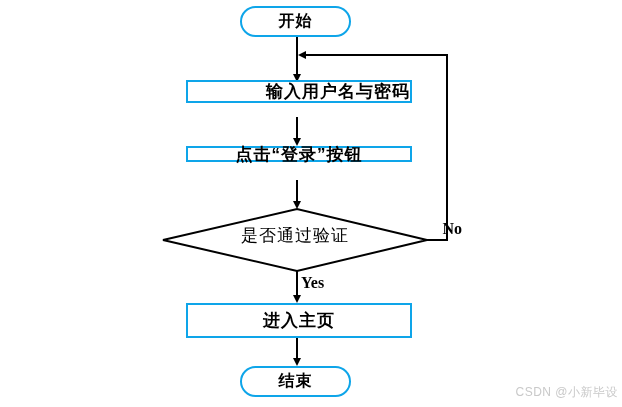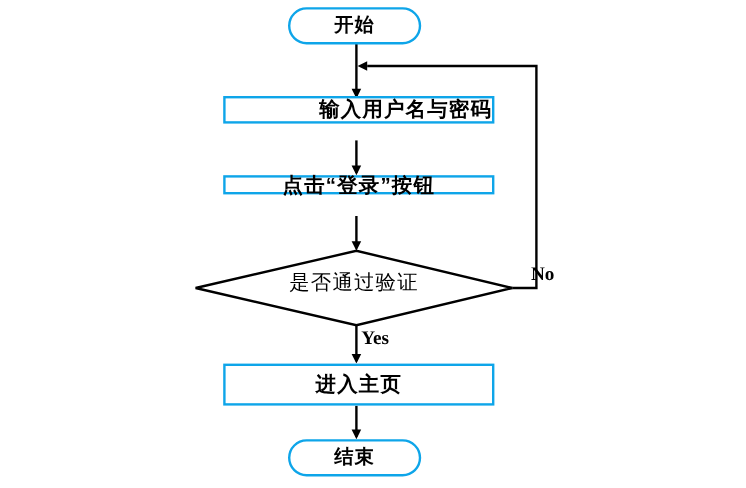--- a/index.html
+++ b/index.html
@@ -134,14 +134,15 @@
   <div class="edge-label" id="label-no">No</div>
 
   <div class="node terminator" id="node-end">
     <span>结束</span>
   </div>
 
   <div class="node process" id="node-home">
     <span>进入主页</span>
   </div>
 
+  <div class="watermark">CSDN @小新毕设</div>
 
 </div>
 
 </body></html>

